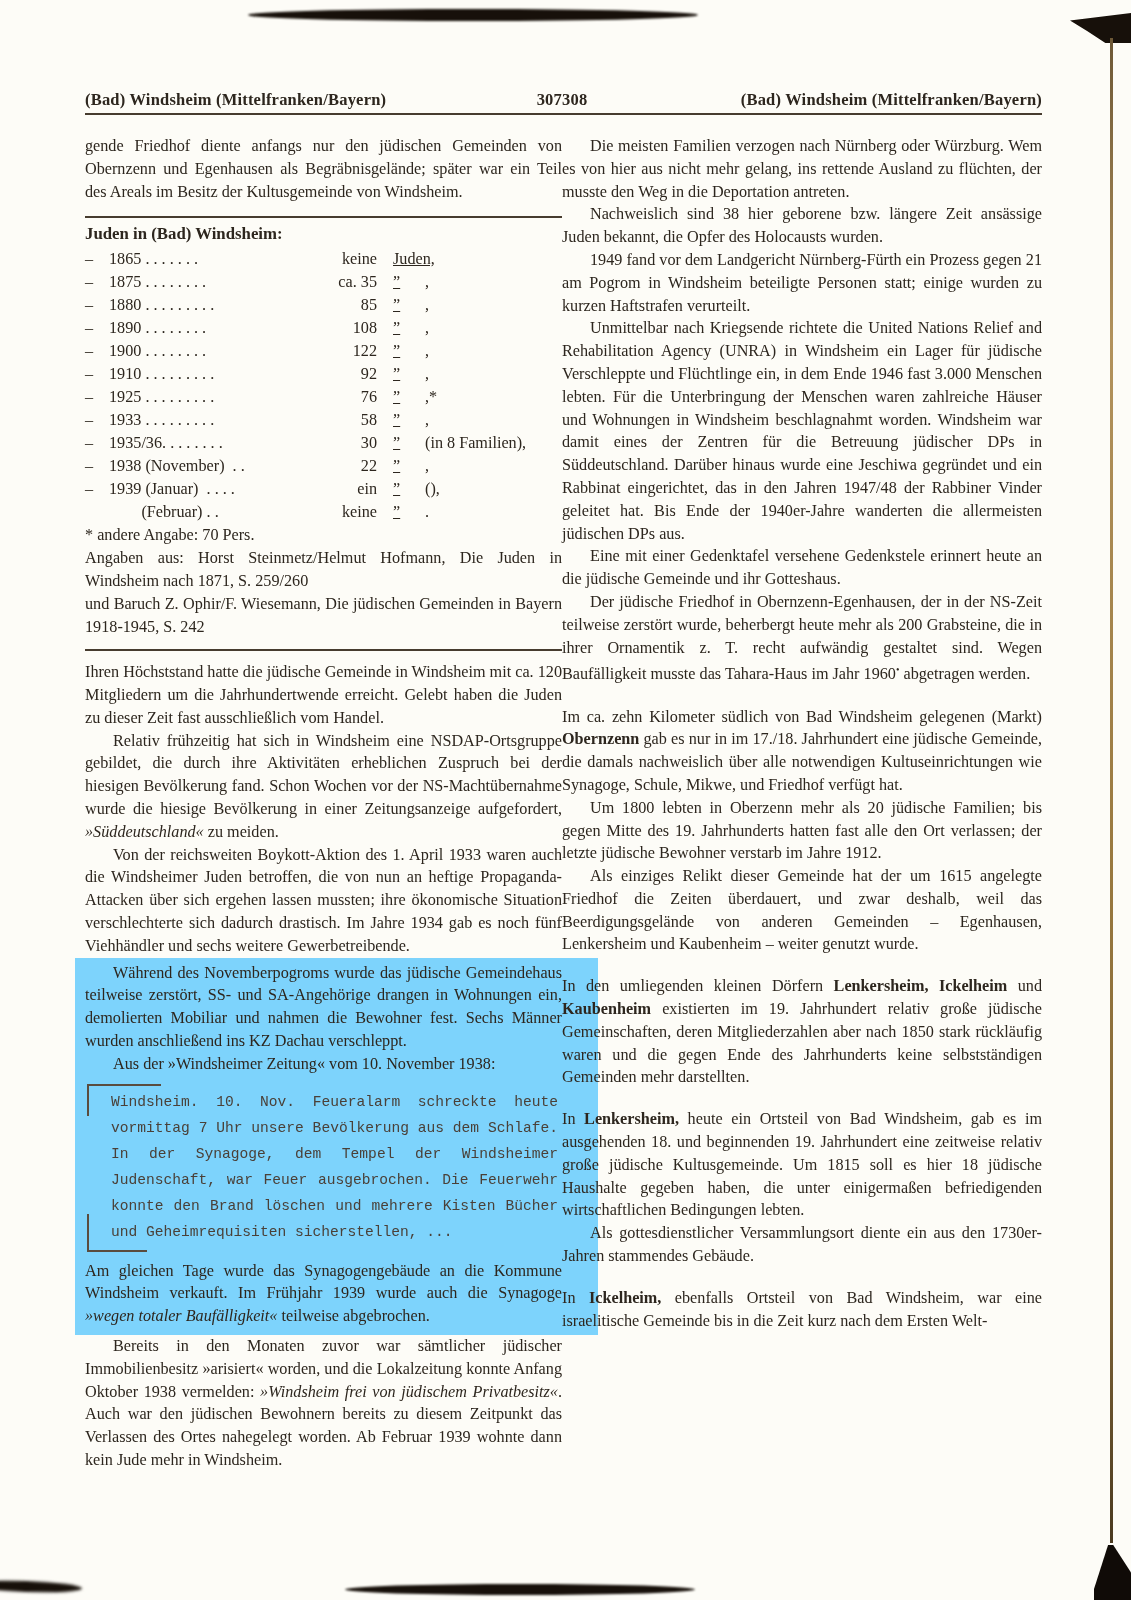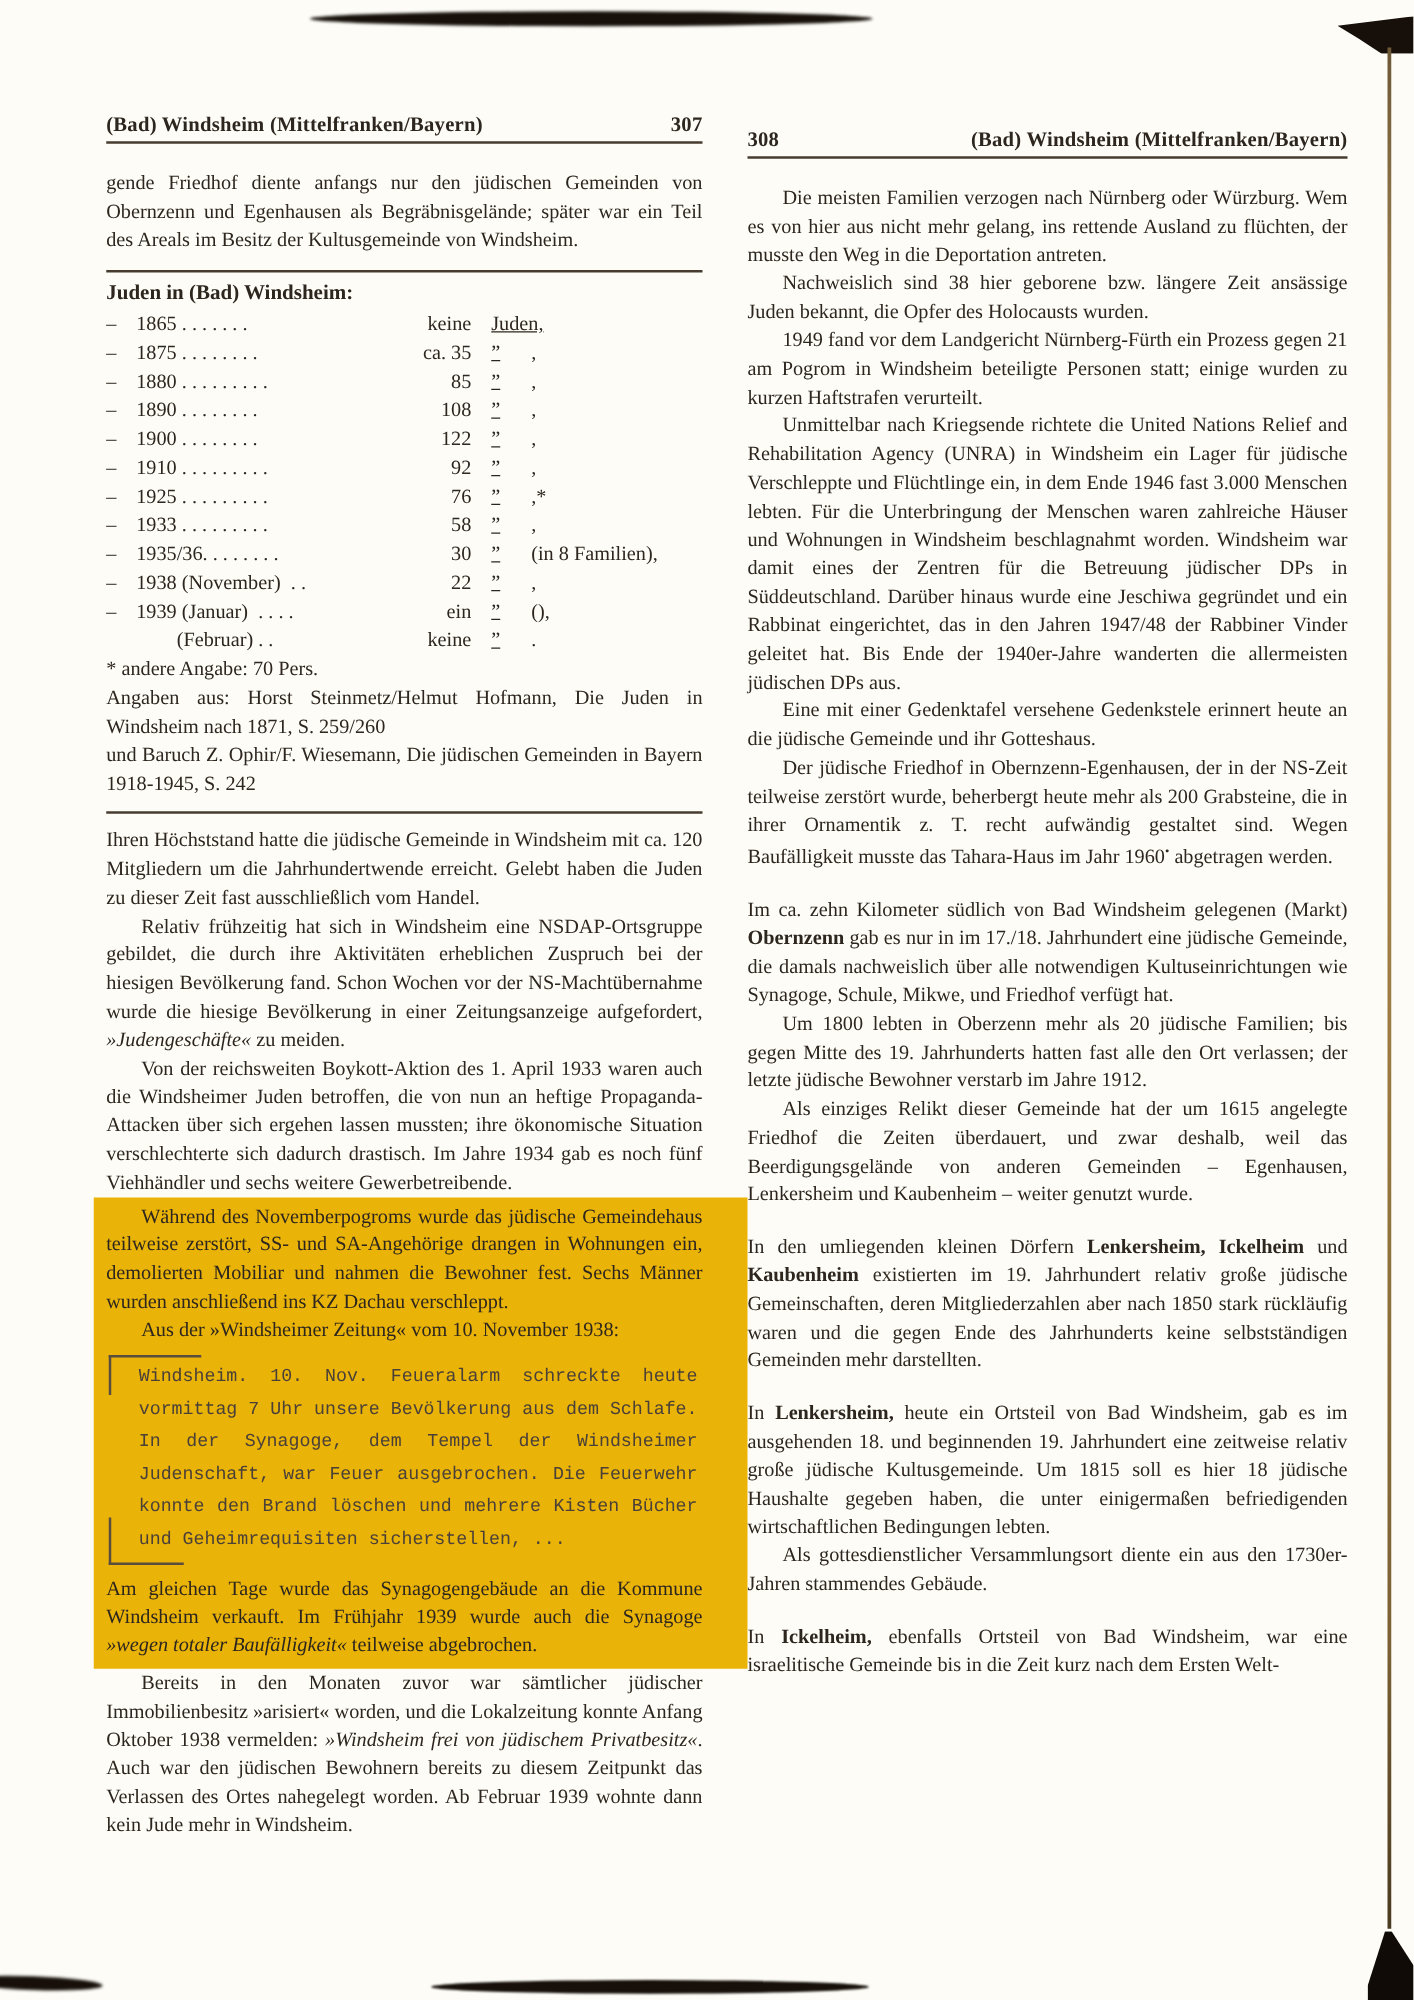--- a/index.html
+++ b/index.html
@@ -3,21 +3,21 @@
 <meta charset="utf-8">
 <style>
   html,body{margin:0;padding:0;}
   body{
     width:1131px;height:1600px;position:relative;overflow:hidden;
     background:#fdfcf7;color:#2d261e;
     font-family:"Liberation Serif","DejaVu Serif",serif;
   }
   .page-col{position:absolute;top:90px;}
   #col-left{left:85px;width:477px;}
-  #col-right{left:598px;width:480px;margin-top:12px;}
+  #col-right{left:562px;width:480px;}
   .pg-header{display:flex;justify-content:space-between;align-items:center;
     font-weight:bold;font-size:16.5px;letter-spacing:.2px;}
   .pg-rule{border-bottom:2px solid #473c2f;margin-top:3px;}
   .col-body{margin-top:20px;font-size:16.2px;line-height:22.8px;text-align:justify;}
   .para{margin:0;}
   .indent{text-indent:28px;}
   .gap{margin-top:19px;}
   
   .table-block{margin-top:13px;margin-bottom:10px;
     border-top:2px solid #473c2f;border-bottom:2px solid #473c2f;
@@ -25,21 +25,21 @@
   .table-title{font-weight:bold;font-size:16.8px;margin-bottom:2px;}
   .trow{display:flex;line-height:23px;}
   .t-dash{flex:0 0 24px;}
   .t-label{flex:0 0 206px;white-space:pre;}
   .t-val{flex:0 0 62px;text-align:right;}
   .t-unit{flex:0 0 30px;margin-left:16px;white-space:pre;text-decoration:underline;}
   .t-extra{flex:1;padding-left:2px;white-space:pre;}
   .foot{line-height:23px;}
   .src{line-height:23px;text-align:justify;}
   
-  .hl{background:#eab308;margin-left:-10px;margin-right:-36px;
+  .hl{background:#7dd3fc;margin-left:-10px;margin-right:-36px;
     padding:4px 36px 7px 10px;}
   
   .quote{font-family:Liberation Mono, monospace;
     font-size:14.6px;line-height:26px;color:#4a4038;
     margin:13px 4px 15px 10px;padding-left:16px;position:relative;
     text-indent:0;}
   .quote::before{content:"";position:absolute;left:-8px;top:-5px;width:72px;height:30px;
     border-top:2px solid #5a4c3e;border-left:2px solid #5a4c3e;}
   .quote::after{content:"";position:absolute;left:-8px;bottom:-7px;width:58px;height:36px;
     border-bottom:2px solid #5a4c3e;border-left:2px solid #5a4c3e;}
@@ -157,21 +157,21 @@
             <span class="t-unit">”</span>
             <span class="t-extra">.</span>
           </div>
         </div>
       <div class="foot">* andere Angabe: 70 Pers.</div>
       <div class="src">Angaben aus: Horst Steinmetz/Helmut Hofmann, Die Juden in Windsheim nach 1871, S. 259/260</div>
       <div class="src">und Baruch Z. Ophir/F. Wiesemann, Die jüdischen Gemeinden in Bayern 1918-1945, S. 242</div>
     </div>
     <div>
         <div class="para"><span>Ihren Höchststand hatte die jüdische Gemeinde in Windsheim mit ca. 120 Mitgliedern um die Jahrhundertwende erreicht. Gelebt haben die Juden zu dieser Zeit fast ausschließlich vom Handel.</span></div>
-        <div class="para indent"><span>Relativ frühzeitig hat sich in Windsheim eine NSDAP-Ortsgruppe gebildet, die durch ihre Aktivitäten erheblichen Zuspruch bei der hiesigen Bevölkerung fand. Schon Wochen vor der NS-Machtübernahme wurde die hiesige Bevölkerung in einer Zeitungsanzeige aufgefordert, </span><span style="font-style: italic;">»Judengeschäfte«</span><span> zu meiden.</span></div>
+        <div class="para indent"><span>Relativ frühzeitig hat sich in Windsheim eine NSDAP-Ortsgruppe gebildet, die durch ihre Aktivitäten erheblichen Zuspruch bei der hiesigen Bevölkerung fand. Schon Wochen vor der NS-Machtübernahme wurde die hiesige Bevölkerung in einer Zeitungsanzeige aufgefordert, </span><span style="font-style: italic;">»Süddeutschland«</span><span> zu meiden.</span></div>
         <div class="para indent"><span>Von der reichsweiten Boykott-Aktion des 1. April 1933 waren auch die Windsheimer Juden betroffen, die von nun an heftige Propaganda-Attacken über sich ergehen lassen mussten; ihre ökonomische Situation verschlechterte sich dadurch drastisch. Im Jahre 1934 gab es noch fünf Viehhändler und sechs weitere Gewerbetreibende.</span></div>
         <div class="hl">
           <div class="para indent"><span>Während des Novemberpogroms wurde das jüdische Gemeindehaus teilweise zerstört, SS- und SA-Angehörige drangen in Wohnungen ein, demolierten Mobiliar und nahmen die Bewohner fest. Sechs Männer wurden anschließend ins KZ Dachau verschleppt.</span></div>
           <div class="para indent"><span>Aus der »Windsheimer Zeitung« vom 10. November 1938:</span></div>
           <div class="para quote"><span>Windsheim. 10. Nov. Feueralarm schreckte heute vormittag 7 Uhr unsere Bevölkerung aus dem Schlafe. In der Synagoge, dem Tempel der Windsheimer Judenschaft, war Feuer ausgebrochen. Die Feuerwehr konnte den Brand löschen und mehrere Kisten Bücher und Geheimrequisiten sicherstellen, ...</span></div>
           <div class="para"><span>Am gleichen Tage wurde das Synagogengebäude an die Kommune Windsheim verkauft. Im Frühjahr 1939 wurde auch die Synagoge </span><span style="font-style: italic;">»wegen totaler Baufälligkeit«</span><span> teilweise abgebrochen.</span></div>
         </div>
         <div class="para indent"><span>Bereits in den Monaten zuvor war sämtlicher jüdischer Immobilienbesitz »arisiert« worden, und die Lokalzeitung konnte Anfang Oktober 1938 vermelden: </span><span style="font-style: italic;">»Windsheim frei von jüdischem Privatbesitz«</span><span>. Auch war den jüdischen Bewohnern bereits zu diesem Zeitpunkt das Verlassen des Ortes nahegelegt worden. Ab Februar 1939 wohnte dann kein Jude mehr in Windsheim.</span></div>
       </div>
   </div>

